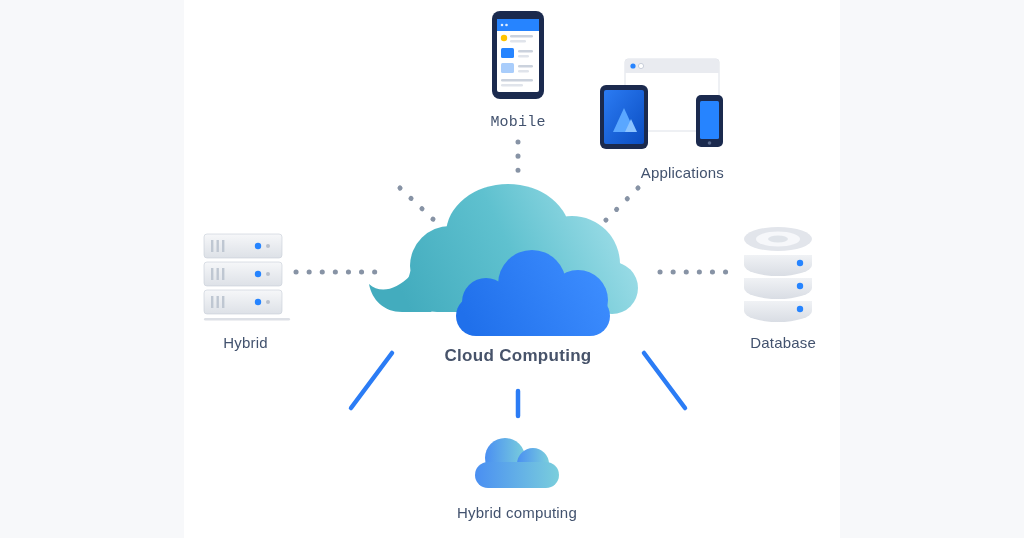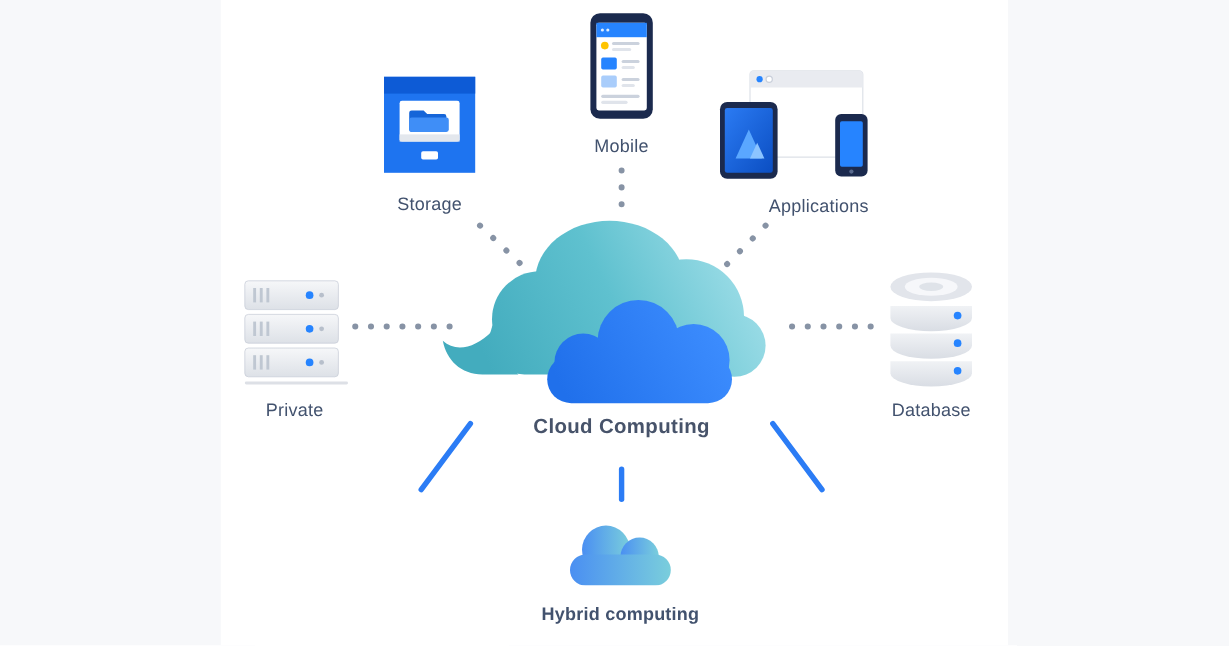--- a/index.html
+++ b/index.html
@@ -78,34 +78,22 @@
     </defs>
     <g fill="url(#blueGrad)">
       <circle cx="80" cy="38" r="34"></circle>
       <circle cx="34" cy="56" r="24"></circle>
       <circle cx="126" cy="54" r="30"></circle>
       <rect x="4" y="50" width="154" height="40" rx="20"></rect>
     </g>
   </svg>
   <div id="title">Cloud Computing</div>
 
-  <div class="node" style="left:308px;top:60px;width:100px;">
-    <svg width="80" height="88" viewBox="0 0 80 88">
-      <rect x="2" y="4" width="76" height="80" fill="#1E74F0"></rect>
-      <rect x="2" y="4" width="76" height="14" fill="#0D5BD6"></rect>
-      <rect x="15" y="24" width="50" height="34" rx="2" fill="#FFFFFF"></rect>
-      <rect x="15" y="52" width="50" height="6" fill="#E3E7ED"></rect>
-      <path d="M25 32 h10 l3 3 h14 a2 2 0 0 1 2 2 v11 a2 2 0 0 1 -2 2 H25 a2 2 0 0 1 -2 -2 V34 a2 2 0 0 1 2 -2 z" fill="#1565D8"></path>
-      <rect x="23" y="38" width="33" height="12" rx="2" fill="#3F8EF7"></rect>
-      <rect x="33" y="66" width="14" height="7" rx="1.5" fill="#FFFFFF"></rect>
-    </svg>
-    <div class="label mt14">Storage</div>
-  </div>
-
-  <div class="node" style="left:478px;top:10px;width:80px;">
+
+  <div class="node" style="left:478px;top:10px;width:80px;font-family:Liberation Mono, monospace;">
     <svg width="54" height="90" viewBox="0 0 54 90">
       <rect x="1" y="1" width="52" height="88" rx="8" fill="#1B2A4E"></rect>
       <rect x="6" y="9" width="42" height="73" rx="2" fill="#FFFFFF"></rect>
       <rect x="6" y="9" width="42" height="12" fill="#2684FF"></rect>
       <circle cx="11" cy="15" r="1.3" fill="#FFFFFF" opacity=".85"></circle>
       <circle cx="15.5" cy="15" r="1.3" fill="#FFFFFF" opacity=".85"></circle>
       <circle cx="13" cy="28" r="3.2" fill="#FFC400"></circle>
       <rect x="19" y="25" width="23" height="2.6" rx="1.3" fill="#CBD2DD"></rect>
       <rect x="19" y="30" width="16" height="2.6" rx="1.3" fill="#E0E4EB"></rect>
       <rect x="10" y="38" width="13" height="10" rx="1.5" fill="#2684FF"></rect>
@@ -170,24 +158,24 @@
       <g>
         <rect x="6" y="60" width="78" height="24" rx="3" fill="url(#srvGrad)" stroke="#C6CCD6" stroke-width="0.6"></rect>
         <rect x="13" y="66" width="2.4" height="12" fill="#BFC7D2"></rect>
         <rect x="18.5" y="66" width="2.4" height="12" fill="#BFC7D2"></rect>
         <rect x="24" y="66" width="2.4" height="12" fill="#BFC7D2"></rect>
         <circle cx="60" cy="72" r="3.2" fill="#2684FF"></circle>
         <circle cx="70" cy="72" r="2" fill="#B7BFCB"></circle>
       </g>
       <rect x="6" y="88" width="86" height="2.4" rx="1.2" fill="#DDE0E6"></rect>
     </svg>
-    <div class="label mt12">Private</div>
-  </div>
-
-  <div class="node" style="left:736px;top:226px;width:80px;">
+    <div class="label mt12">Hybrid</div>
+  </div>
+
+  <div class="node" style="left:736px;top:226px;width:80px;align-items:flex-end;">
     <svg width="76" height="98" viewBox="0 0 76 98">
       <defs>
         <linearGradient id="dbGrad" x1="0" y1="0" x2="0" y2="1">
           <stop offset="0" stop-color="#F0F2F5"></stop>
           <stop offset="1" stop-color="#D9DDE4"></stop>
         </linearGradient>
       </defs>
       <ellipse cx="38" cy="13" rx="34" ry="12" fill="#E2E5EB"></ellipse>
       <ellipse cx="38" cy="13" rx="22" ry="7.5" fill="#F6F7FA"></ellipse>
       <ellipse cx="38" cy="13" rx="10" ry="3.5" fill="#DFE3E9"></ellipse>
@@ -201,21 +189,21 @@
       </g>
       <g transform="translate(0,75)">
         <path d="M4 0 h68 v10 a34 11 0 0 1 -68 0 z" fill="url(#dbGrad)"></path>
         <circle cx="60" cy="8" r="3.2" fill="#2684FF"></circle>
       </g>
     </svg>
     <div class="label mt10">Database</div>
   </div>
 
 
-  <div class="node" style="left:452px;top:430px;width:130px;font-weight:bold;">
+  <div class="node" style="left:452px;top:430px;width:130px;">
     <svg width="96" height="58" viewBox="0 0 96 58">
       <defs>
         <linearGradient id="hybGrad" x1="0" y1="0" x2="1" y2="0">
           <stop offset="0" stop-color="#4A8FF2"></stop>
           <stop offset="1" stop-color="#7ACEDC"></stop>
         </linearGradient>
       </defs>
       <g fill="url(#hybGrad)">
         <circle cx="36" cy="28" r="20"></circle>
         <circle cx="64" cy="34" r="16"></circle>

